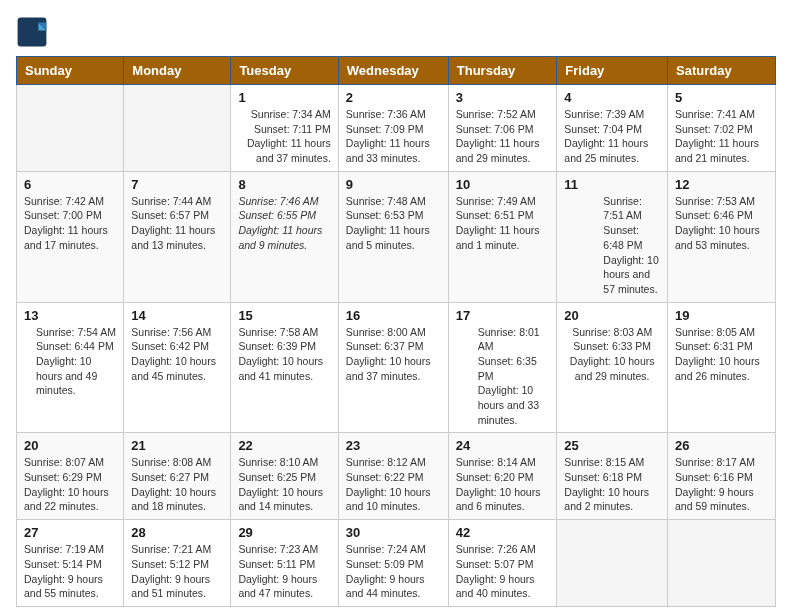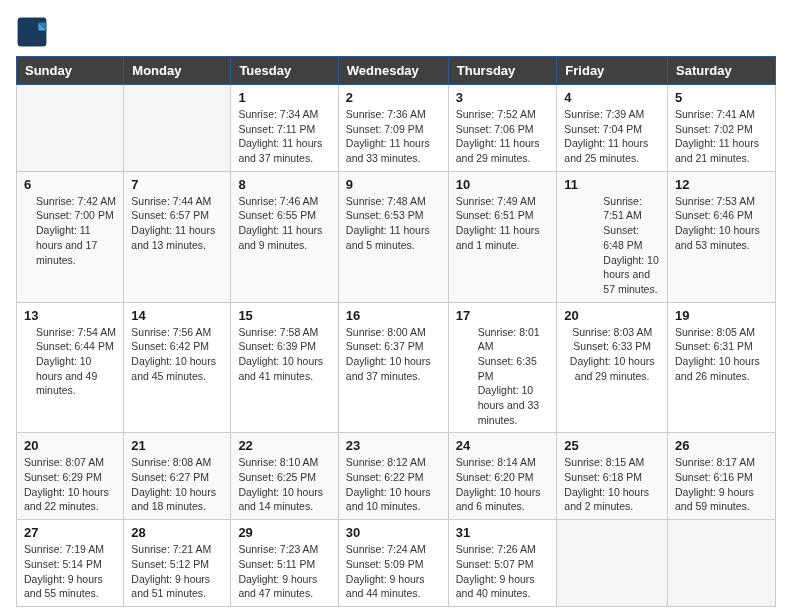--- a/index.html
+++ b/index.html
@@ -45,21 +45,21 @@
     .location {
       font-size: 16px;
       color: #333;
     }
     .calendar {
       width: 100%;
       border-collapse: collapse;
       border: 1px solid #ccc;
     }
     .calendar th {
-      background: #404040;
+      background: #a16207;
       color: #fff;
       text-align: left;
       padding: 6px 8px;
       font-size: 13px;
       font-weight: bold;
       border: 1px solid #2a5a9a;
     }
     .calendar td {
       vertical-align: top;
       padding: 5px 7px;
@@ -120,21 +120,21 @@
         <th>Friday</th>
         <th>Saturday</th>
       </tr>
   </thead>
   <tbody id="calendar-body">
   <tr>
         <td class="empty-cell"></td>
         <td class="empty-cell"></td>
         <td>
           <div class="day-number">1</div>
-          <div class="day-info" style="white-space: pre-line;">Sunrise: 7:34 AM
+          <div class="day-info" style="white-space: pre-line; text-align: right;">Sunrise: 7:34 AM
 Sunset: 7:11 PM
 Daylight: 11 hours and 37 minutes.</div>
         </td>
         <td>
           <div class="day-number">2</div>
           <div class="day-info" style="white-space: pre-line;">Sunrise: 7:36 AM
 Sunset: 7:09 PM
 Daylight: 11 hours and 33 minutes.</div>
         </td>
         <td>
@@ -152,33 +152,33 @@
         <td>
           <div class="day-number">5</div>
           <div class="day-info" style="white-space: pre-line;">Sunrise: 7:41 AM
 Sunset: 7:02 PM
 Daylight: 11 hours and 21 minutes.</div>
         </td>
       </tr>
       <tr>
         <td>
           <div class="day-number">6</div>
-          <div class="day-info" style="white-space: pre-line; margin-left: 12px;">Sunrise: 7:42 AM
+          <div class="day-info" style="white-space: pre-line;">Sunrise: 7:42 AM
 Sunset: 7:00 PM
 Daylight: 11 hours and 17 minutes.</div>
         </td>
         <td>
           <div class="day-number">7</div>
           <div class="day-info" style="white-space: pre-line;">Sunrise: 7:44 AM
 Sunset: 6:57 PM
 Daylight: 11 hours and 13 minutes.</div>
         </td>
         <td>
           <div class="day-number">8</div>
-          <div class="day-info" style="white-space: pre-line;">Sunrise: 7:46 AM
+          <div class="day-info" style="white-space: pre-line; font-style: italic;">Sunrise: 7:46 AM
 Sunset: 6:55 PM
 Daylight: 11 hours and 9 minutes.</div>
         </td>
         <td>
           <div class="day-number">9</div>
           <div class="day-info" style="white-space: pre-line;">Sunrise: 7:48 AM
 Sunset: 6:53 PM
 Daylight: 11 hours and 5 minutes.</div>
         </td>
         <td>
@@ -307,21 +307,21 @@
 Sunset: 5:11 PM
 Daylight: 9 hours and 47 minutes.</div>
         </td>
         <td>
           <div class="day-number">30</div>
           <div class="day-info" style="white-space: pre-line;">Sunrise: 7:24 AM
 Sunset: 5:09 PM
 Daylight: 9 hours and 44 minutes.</div>
         </td>
         <td>
-          <div class="day-number">31</div>
+          <div class="day-number">42</div>
           <div class="day-info" style="white-space: pre-line;">Sunrise: 7:26 AM
 Sunset: 5:07 PM
 Daylight: 9 hours and 40 minutes.</div>
         </td>
         <td class="empty-cell"></td>
         <td class="empty-cell"></td>
       </tr>
     </tbody>
 </table>
 

